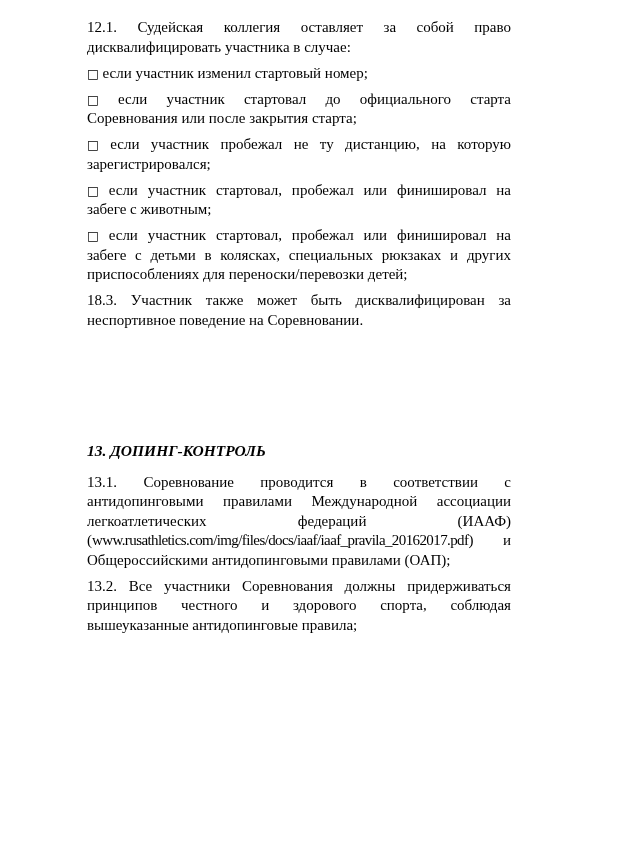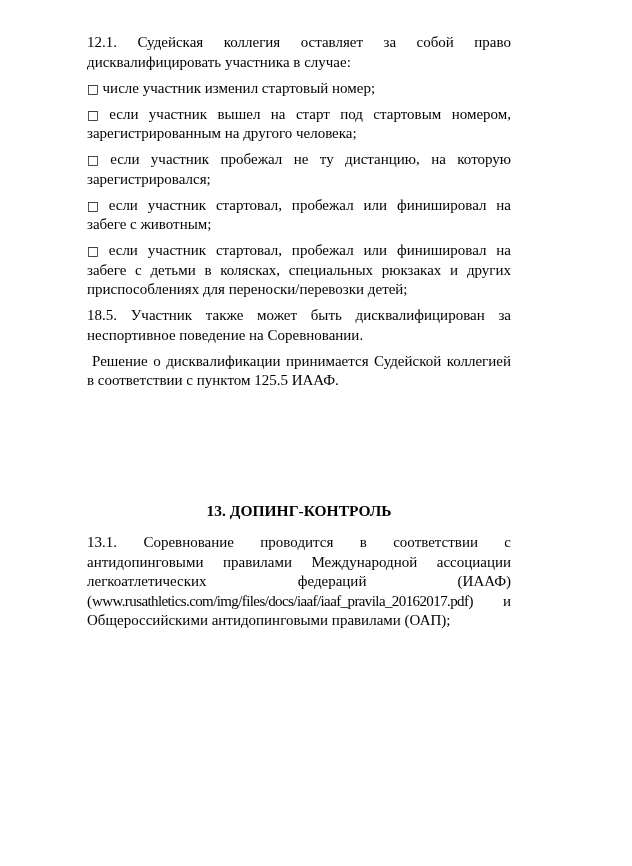--- a/index.html
+++ b/index.html
@@ -8,71 +8,72 @@
     width: 632px;
     height: 866px;
     background: #ffffff;
     color: #000000;
     font-family: "Liberation Serif", "DejaVu Serif", serif;
     overflow: hidden;
   }
   .page {
     width: 596px;
     height: 866px;
-    padding: 33px 85px 0 87px;
+    padding: 18px 85px 0 87px;
   }
   p {
     margin: 0 0 6.5px 0;
     font-size: 15px;
     line-height: 19.5px;
     text-align: justify;
     overflow-wrap: break-word;
   }
   .bullet .marker {
     font-family: "DejaVu Sans", sans-serif;
     font-size: 12.5px;
     display: inline-block;
     transform: translateY(-0.5px);
   }
   .indent { text-indent: 5px; }
   .spacer { height: 104px; }
   .heading {
     margin: 0 0 12px 0;
     font-size: 15.5px;
     font-weight: bold;
-    text-align: center;
+    text-align: left;
     line-height: 20px;
     font-family: "Liberation Serif", "DejaVu Serif", serif;
+    font-style: italic;
   }
   .url { letter-spacing: -0.6px; }
 </style>
 </head>
 <body>
 
 <div class="page">
 
   <p>12.1. Судейская коллегия оставляет за собой право дисквалифицировать участника в случае:</p>
 
-  <p class="bullet"><span class="marker">□</span> <span>числе участник изменил стартовый номер;</span></p>
+  <p class="bullet"><span class="marker">□</span> <span>если участник изменил стартовый номер;</span></p>
 
 
+  <p class="bullet"><span class="marker">□</span> <span>если участник стартовал до официального старта Соревнования или после закрытия старта;</span></p>
 
-  <p class="bullet"><span class="marker">□</span> <span>если участник вышел на старт под стартовым номером, зарегистрированным на другого человека;</span></p>
 
   <p class="bullet"><span class="marker">□</span> <span>если участник пробежал не ту дистанцию, на которую зарегистрировался;</span></p>
 
   <p class="bullet"><span class="marker">□</span> <span>если участник стартовал, пробежал или финишировал на забеге с животным;</span></p>
 
   <p class="bullet"><span class="marker">□</span> <span>если участник стартовал, пробежал или финишировал на забеге с детьми в колясках, специальных рюкзаках и других приспособлениях для переноски/перевозки детей;</span></p>
 
 
-  <p>18.5. Участник также может быть дисквалифицирован за неспортивное поведение на Соревновании.</p>
+  <p>18.3. Участник также может быть дисквалифицирован за неспортивное поведение на Соревновании.</p>
 
-  <p class="indent">Решение о дисквалификации принимается Судейской коллегией в соответствии с пунктом 125.5 ИААФ.</p>
 
   <div class="spacer"></div>
 
   <h2 class="heading">13. ДОПИНГ-КОНТРОЛЬ</h2>
 
   <p><span>13.1. Соревнование проводится в соответствии с антидопинговыми правилами Международной ассоциации легкоатлетических федераций (ИААФ) (</span><span class="url">www.rusathletics.com/img/files/docs/iaaf/iaaf_pravila_20162017.pdf</span><span>) и Общероссийскими антидопинговыми правилами (ОАП);</span></p>
 
+  <p>13.2. Все участники Соревнования должны придерживаться принципов честного и здорового спорта, соблюдая вышеуказанные антидопинговые правила;</p>
 
 </div>
 
 </body></html>

